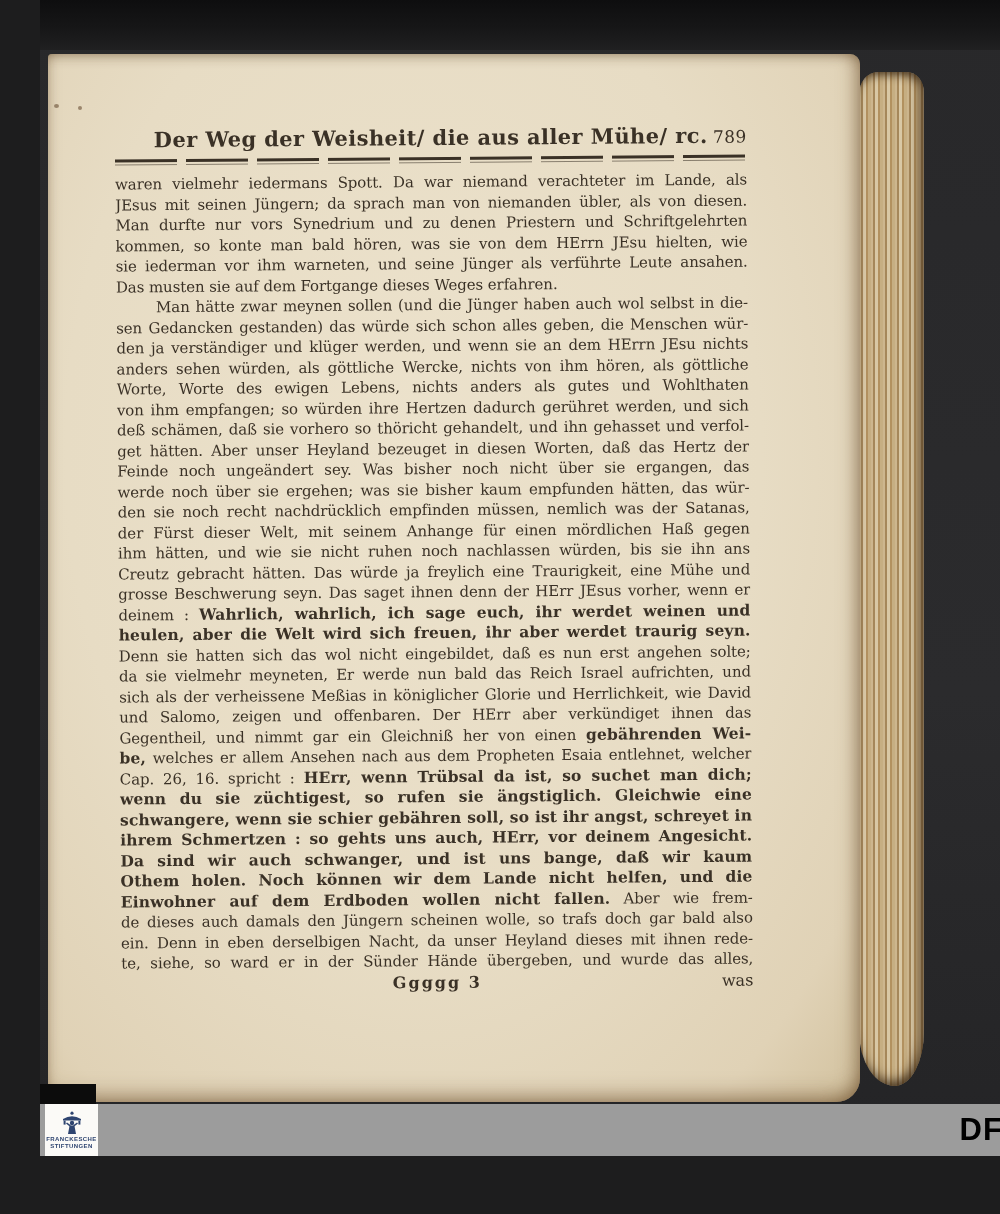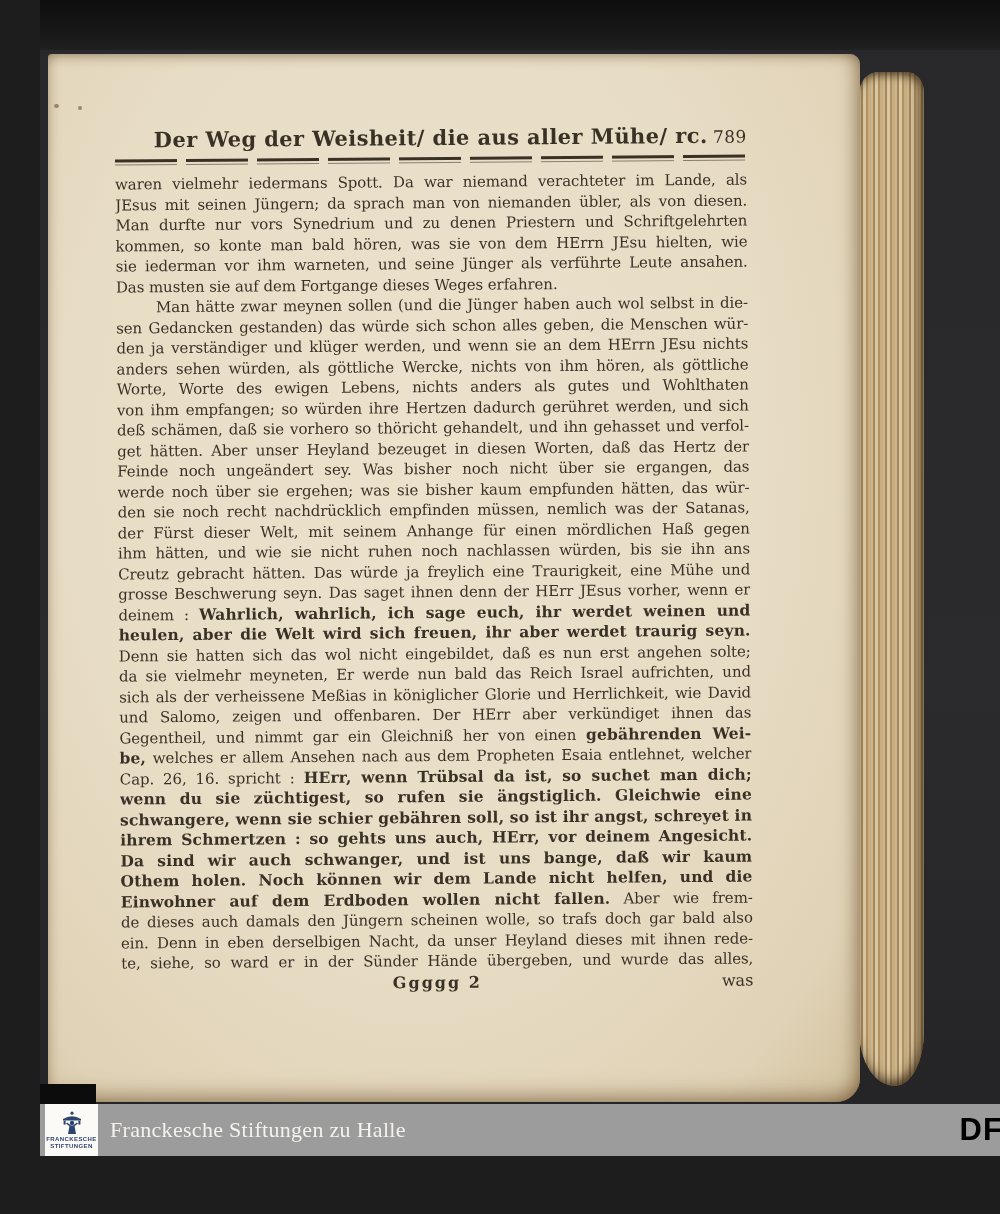--- a/index.html
+++ b/index.html
@@ -121,21 +121,21 @@
           <div class="tline"><span class="emph">Da sind wir auch schwanger, und ist uns bange, daß wir kaum</span></div>
           <div class="tline"><span class="emph">Othem holen.  Noch können wir dem Lande nicht helfen, und die</span></div>
           <div class="tline"><span class="emph">Einwohner auf dem Erdboden wollen nicht fallen.</span><span>  Aber wie frem-</span></div>
           <div class="tline"><span>de dieses auch damals den Jüngern scheinen wolle, so trafs doch gar bald also</span></div>
           <div class="tline"><span>ein.  Denn in eben derselbigen Nacht, da unser Heyland dieses mit ihnen rede-</span></div>
           <div class="tline"><span>te, siehe, so ward er in der Sünder Hände übergeben, und wurde das alles,</span></div>
         </div>
 
       <div class="sig-row">
         <span class="side"></span>
-        <span class="signature">Ggggg 2</span>
+        <span class="signature">Ggggg 3</span>
         <span class="side right">was</span>
       </div>
     </div>
   </div>
 
   <div class="fore-edge"></div>
   <div class="black-notch"></div>
 
   <div class="footer">
     <div class="logo-box">
@@ -147,17 +147,16 @@
           <rect x="18.4" y="9.6" width="2" height="4"></rect>
           <circle cx="12" cy="12" r="2.2"></circle>
           <path d="M8,23 L9.6,14.5 L14.4,14.5 L16,23 Z"></path>
           <path d="M9.8,15.5 L6,12.5 L7,11.4 L10.8,14.2 Z"></path>
           <path d="M14.2,15.5 L18,12.5 L17,11.4 L13.2,14.2 Z"></path>
         </g>
       </svg>
       <div class="logo-caption">FRANCKESCHE</div>
       <div class="logo-caption">STIFTUNGEN</div>
     </div>
-    <div class="footer-title">Franckesche Stiftungen zu Halle</div>
     <div class="dfg">DFG</div>
   </div>
 
 </div>
 
 </body></html>

